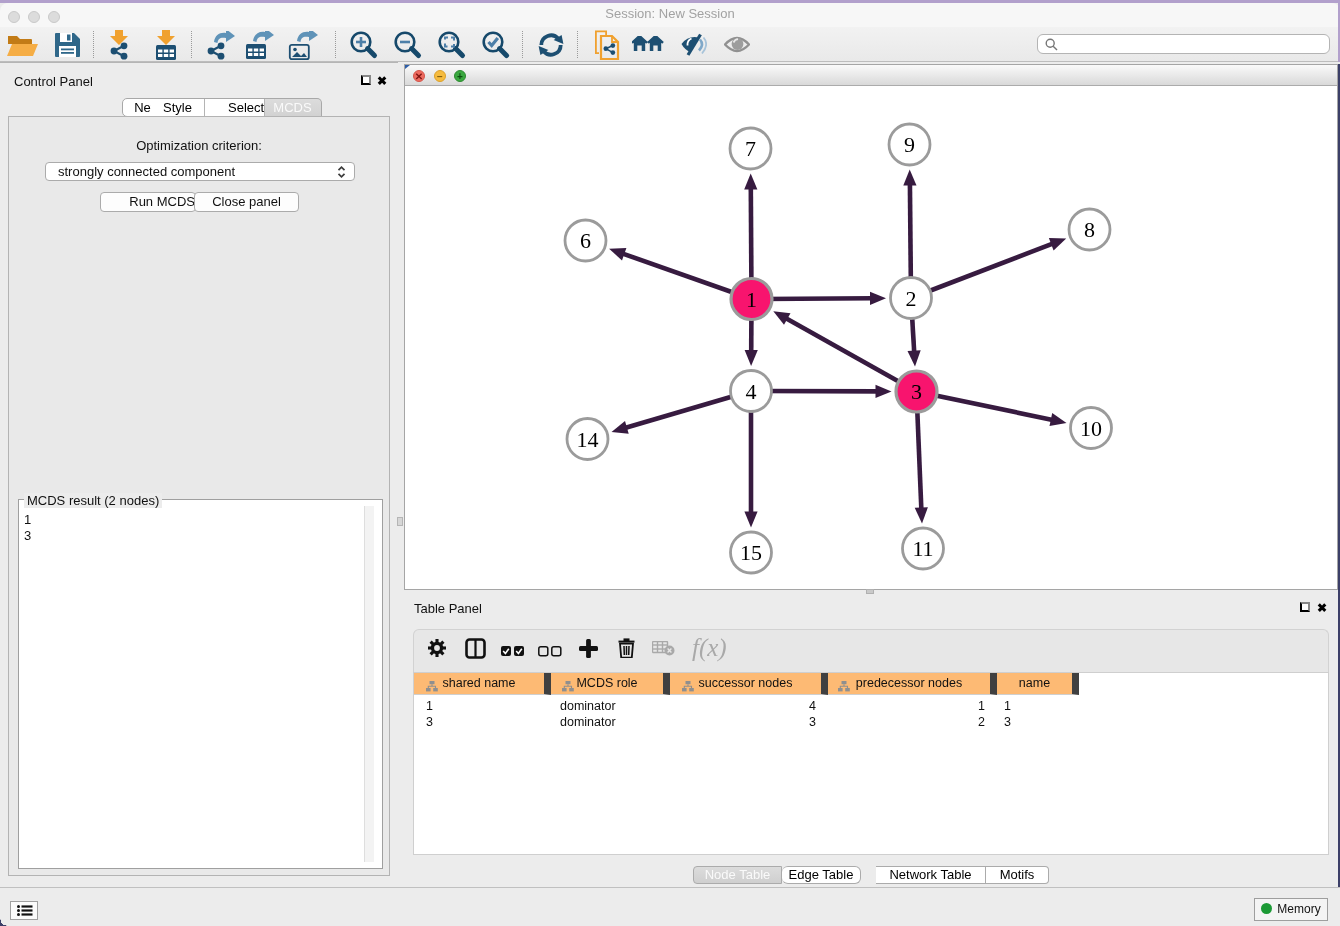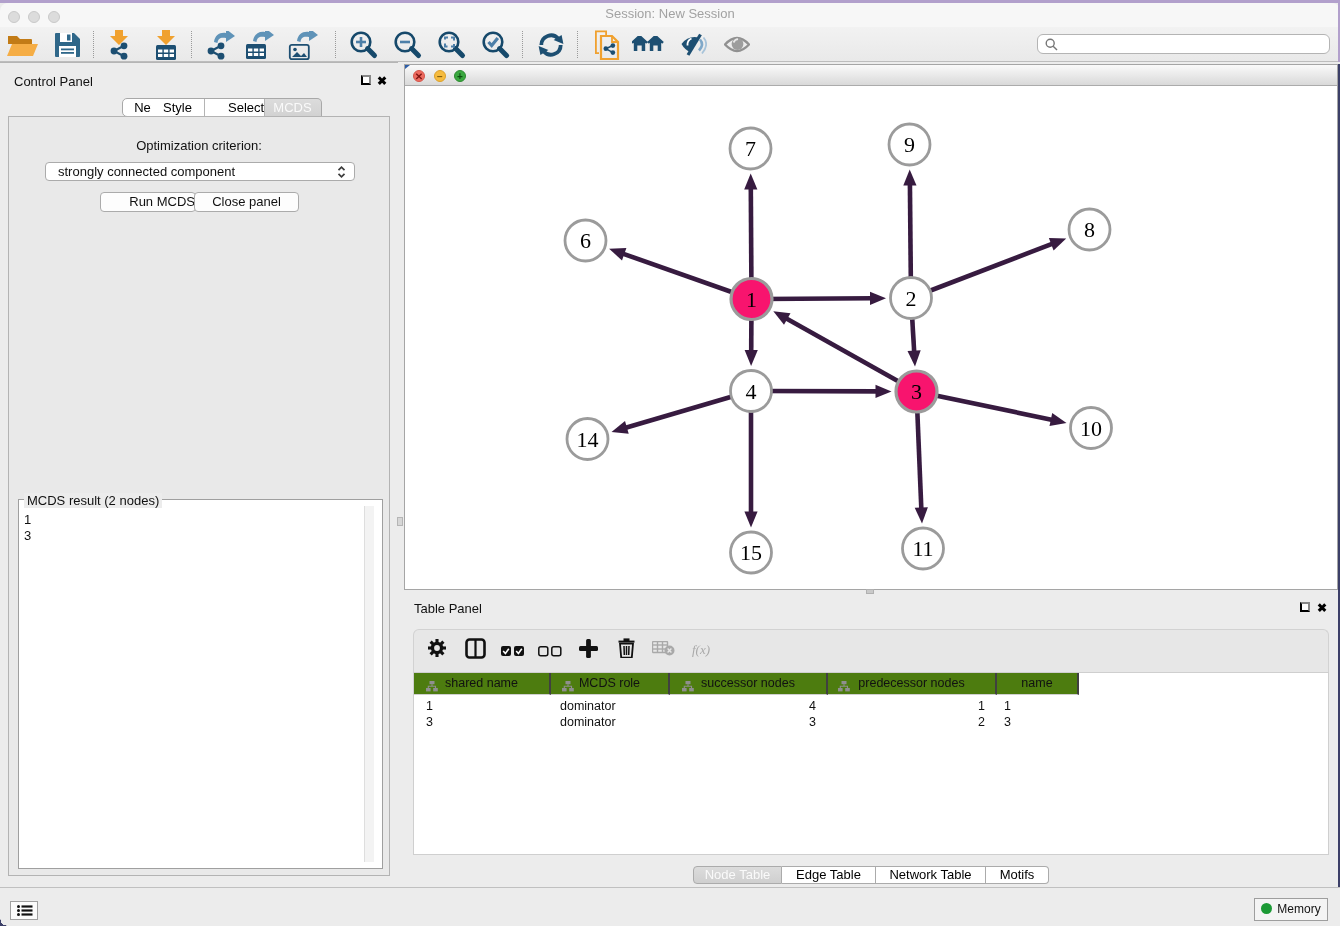--- a/index.html
+++ b/index.html
@@ -58,22 +58,22 @@
   #sccTitle{position:absolute;left:0;top:3px;width:932px;text-align:center;
             font-size:13px;font-weight:bold;color:#222;}
   
   #tpanel{left:404px;top:593px;width:934px;height:294px;background:#ececec;}
   #tpTitle{position:absolute;left:10px;top:8px;font-size:13px;color:#111;}
   #tbar{position:absolute;left:9px;top:36px;width:916px;height:43px;
         background:#e7e7e7;border:1px solid #d2d2d2;border-bottom:none;
         border-radius:6px 6px 0 0;box-sizing:border-box;}
   #ttable{position:absolute;left:9px;top:79px;width:916px;height:183px;
           background:#fff;border:1px solid #cfcfcf;box-sizing:border-box;}
-  .hcell{position:absolute;top:0;height:22px;background:#4d7c0f;
-         border-right:2px solid #404040;border-bottom:1px solid #cfcfcf;
+  .hcell{position:absolute;top:0;height:22px;background:#fdba74;
+         border-right:7px solid #404040;border-bottom:1px solid #cfcfcf;
          box-sizing:border-box;font-size:12.5px;color:#111;text-align:center;line-height:21px;}
   .rcell{position:absolute;font-size:12.5px;color:#111;height:16px;line-height:16px;}
   .btab{position:absolute;top:273px;height:18px;box-sizing:border-box;border:1px solid #ababab;
         background:#fff;color:#000;font-size:13px;text-align:center;line-height:16px;}
   
   #status{left:0;top:887px;width:1340px;height:39px;background:#ececec;
           border-top:1px solid #c0c0c0;box-sizing:border-box;}
   #listbtn{position:absolute;left:10px;top:13px;width:28px;height:19px;background:#fbfbfb;
            border:1px solid #a0a0a0;box-sizing:border-box;}
   #membtn{position:absolute;left:1254px;top:10px;width:74px;height:23px;background:#f4f4f4;
@@ -389,21 +389,21 @@
           </svg></div>
         <div style="position:absolute;left:238px;top:11px;"><svg width="23" height="15" viewBox="0 0 23 15">
 <rect x="0.5" y="0.5" width="15" height="11" rx="1" fill="none" stroke="#a9a9a9" stroke-width="1.4"></rect>
 <line x1="0.5" y1="4" x2="15.5" y2="4" stroke="#a9a9a9" stroke-width="1.4"></line>
 <line x1="0.5" y1="8" x2="15.5" y2="8" stroke="#a9a9a9" stroke-width="1.4"></line>
 <line x1="5.5" y1="1" x2="5.5" y2="11" stroke="#a9a9a9" stroke-width="1.4"></line>
 <line x1="10.5" y1="1" x2="10.5" y2="11" stroke="#a9a9a9" stroke-width="1.4"></line>
 <circle cx="17.5" cy="9.5" r="5" fill="#a9a9a9"></circle>
 <path d="M15.6 7.6 l3.8 3.8 M19.4 7.6 l-3.8 3.8" stroke="#e7e7e7" stroke-width="1.4"></path>
           </svg></div>
-        <div style="position:absolute;left:278px;top:12px;font-family:'Liberation Serif',serif;font-style:italic;font-size:13px;color:#a9a9a9;">f(x)</div>
+        <div style="position:absolute;left:278px;top:4px;font-family:'Liberation Serif',serif;font-style:italic;font-size:25px;color:#a9a9a9;">f(x)</div>
       </div>
     </div>
   <div id="ttable">
     <div class="hcell" style="left:0;width:137px;">shared name</div>
     <div class="hcell" style="left:137px;width:119px;">MCDS role</div>
     <div class="hcell" style="left:256px;width:158px;">successor nodes</div>
     <div class="hcell" style="left:414px;width:169px;">predecessor nodes</div>
     <div class="hcell" style="left:583px;width:82px;">name</div>
     <div class="rcell" style="left:12px;top:25px;">1</div>
     <div class="rcell" style="left:146px;top:25px;">dominator</div>
@@ -434,21 +434,21 @@
 <path d="M6 3.2 v2 M2.3 7 v-1.8 h7.2 V7" fill="none" stroke="#8f8f8f" stroke-width="1.1"></path>
         </svg></div>
       <div style="position:absolute;left:424px;top:5px;"><svg width="12" height="11" viewBox="0 0 12 11">
 <rect x="3.5" y="0" width="5" height="3.2" fill="#8f8f8f"></rect>
 <rect x="0" y="7" width="4.6" height="3.4" fill="#8f8f8f"></rect>
 <rect x="7.2" y="7" width="4.6" height="3.4" fill="#8f8f8f"></rect>
 <path d="M6 3.2 v2 M2.3 7 v-1.8 h7.2 V7" fill="none" stroke="#8f8f8f" stroke-width="1.1"></path>
         </svg></div>
   </div>
   <div class="btab tabsel" style="left:289px;width:89px;border-radius:4px 0 0 4px;background:linear-gradient(#dcdcdc,#cfcfcf);color:#fafafa;">Node Table</div>
-  <div class="btab" style="left:378px;width:94px;border-left:none;">Edge Table</div>
+  <div class="btab" style="left:378px;width:79px;border-left:none;border-radius:6px;">Edge Table</div>
   <div class="btab" style="left:472px;width:110px;border-left:none;">Network Table</div>
   <div class="btab" style="left:582px;width:63px;border-left:none;border-radius:0 4px 4px 0;">Motifs</div>
 </div>
 
 <div class="abs" style="left:866px;top:589px;width:8px;height:5px;background:#c9c9c9;border:1px solid #b0b0b0;box-sizing:border-box;"></div>
 <div class="abs" style="left:397px;top:517px;width:6px;height:9px;background:#d6d6d6;border:1px solid #b5b5b5;box-sizing:border-box;"></div>
 <div class="abs" id="status">
   <div id="listbtn">
       <svg width="16" height="11" viewBox="0 0 16 11" style="position:absolute;left:6px;top:3px">
         <g fill="#111">

